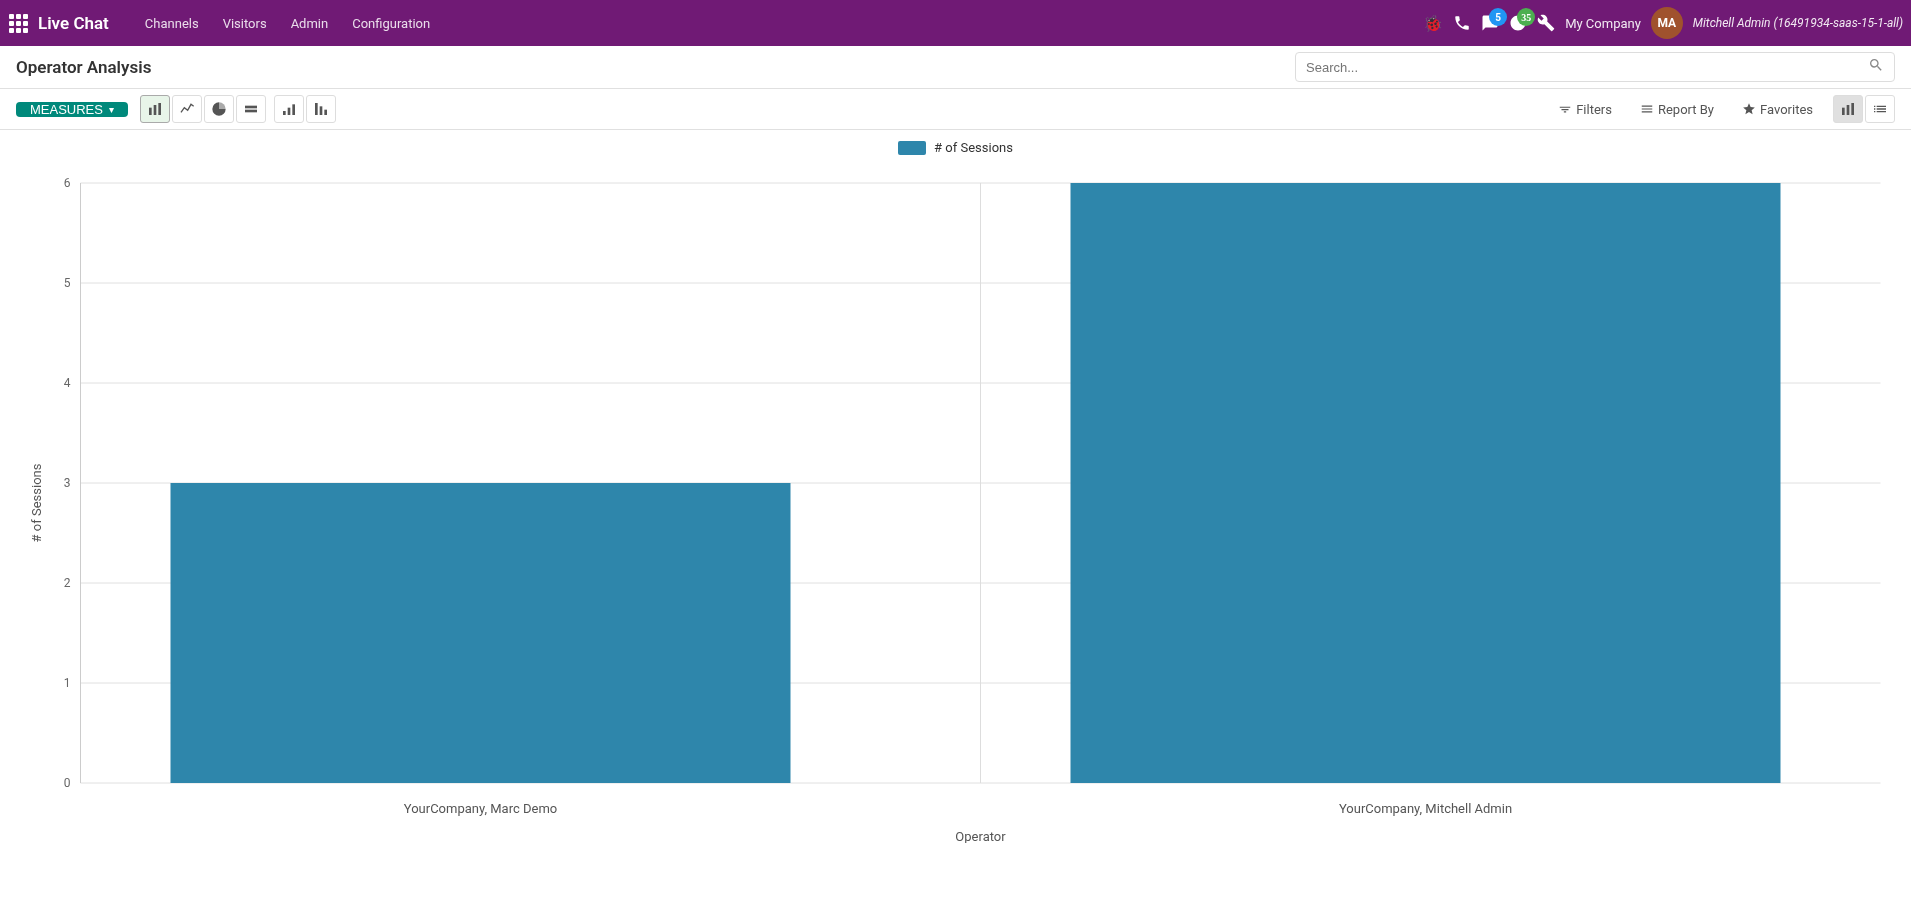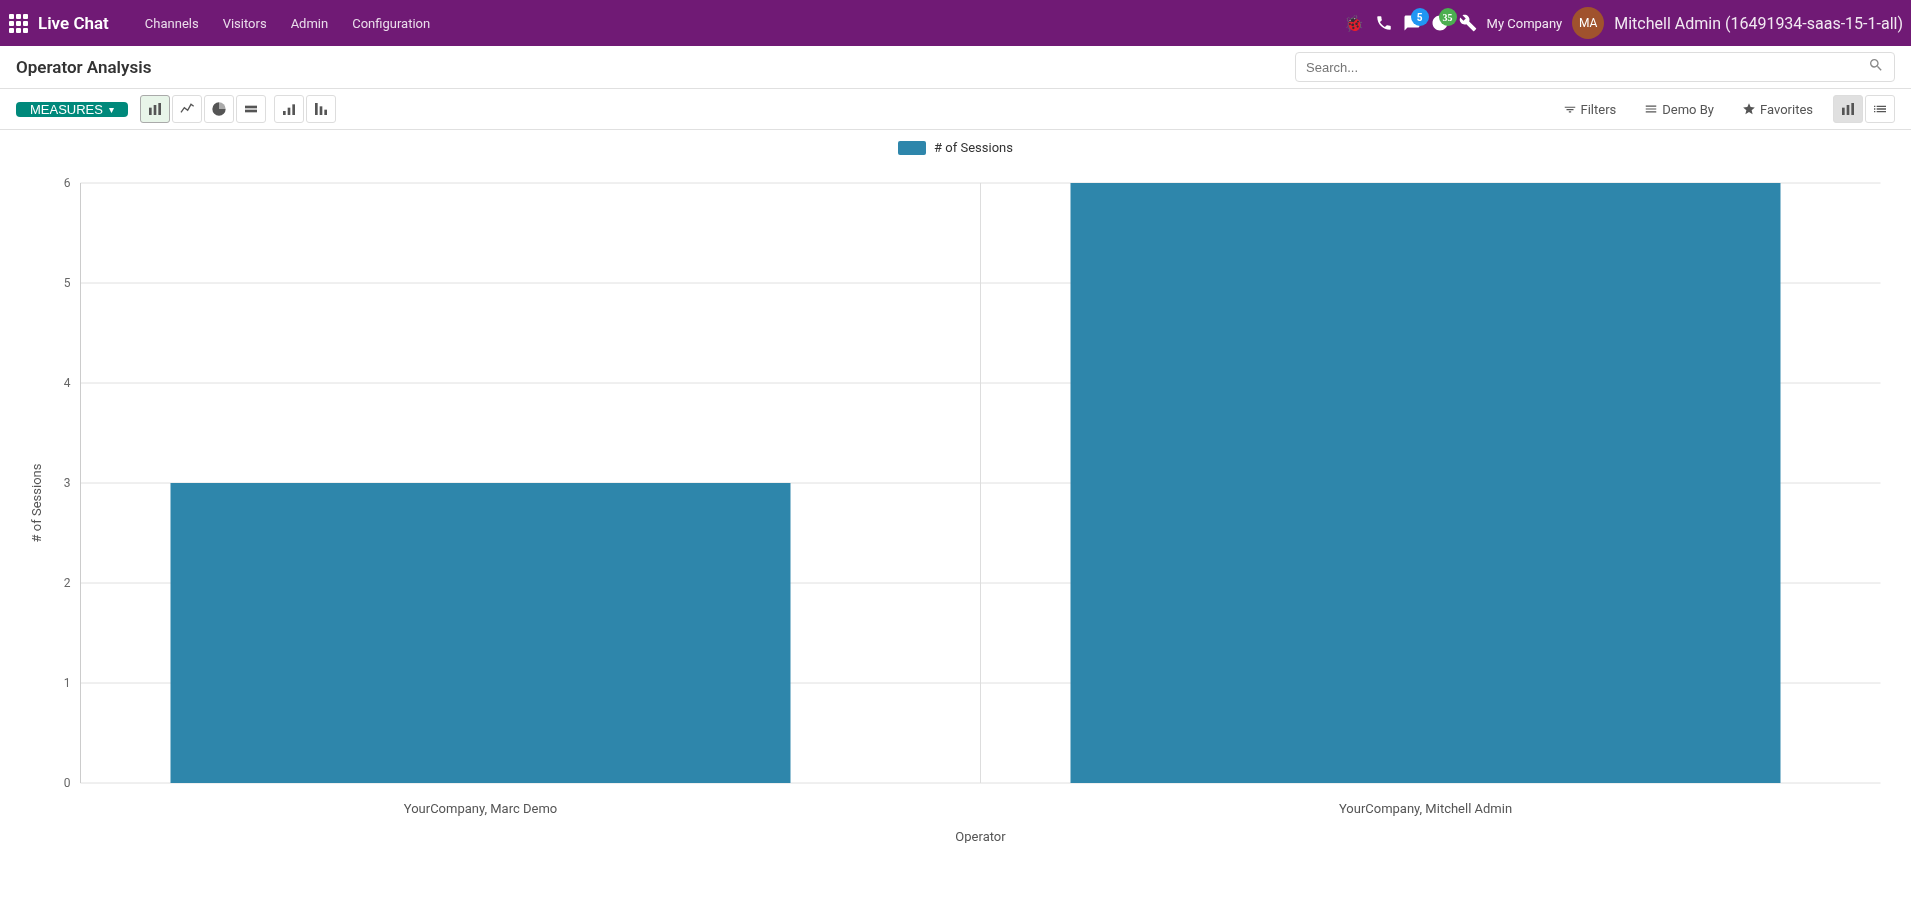--- a/index.html
+++ b/index.html
@@ -46,24 +46,24 @@
       width: 18px; height: 18px;
       display: flex; align-items: center; justify-content: center;
       font-weight: bold;
     }
     .badge-green { background: #4caf50; }
     .topnav-company { color: rgba(255,255,255,0.9); font-size: 13px; white-space: nowrap; }
     .topnav-avatar {
       width: 32px; height: 32px; border-radius: 50%;
       background: #a0522d;
       display: flex; align-items: center; justify-content: center;
-      color: #fff; font-size: 12px; font-weight: normal;
+      color: #fff; font-size: 12px; font-weight: bold;
       overflow: hidden;
     }
-    .topnav-username { color: rgba(255,255,255,0.9); font-size: 16px; white-space: nowrap; }
+    .topnav-username { color: rgba(255,255,255,0.9); font-size: 12px; white-space: nowrap; font-style: italic; }
 
     
     .search-bar-row {
       background: #fff;
       border-bottom: 1px solid #e0e0e0;
       padding: 6px 16px;
       display: flex;
       align-items: center;
       gap: 8px;
     }
@@ -294,21 +294,21 @@
     <div class="filter-btn">
       <svg width="14" height="14" viewBox="0 0 24 24" fill="#555">
           <path d="M10 18h4v-2h-4v2zm-7-10v2h18V8H3zm3 6h12v-2H6v2z"></path>
         </svg>
       <span>Filters</span>
     </div>
     <div class="filter-btn">
       <svg width="14" height="14" viewBox="0 0 24 24" fill="#555">
           <path d="M3 18h18v-2H3v2zm0-5h18v-2H3v2zm0-7v2h18V6H3z"></path>
         </svg>
-      <span>Demo By</span>
+      <span>Report By</span>
     </div>
     <div class="filter-btn">
       <svg width="14" height="14" viewBox="0 0 24 24" fill="#555">
           <path d="M12 17.27L18.18 21l-1.64-7.03L22 9.24l-7.19-.61L12 2 9.19 8.63 2 9.24l5.46 4.73L5.82 21z"></path>
         </svg>
       <span>Favorites</span>
     </div>
   </div>
 
   <div class="view-btns">

